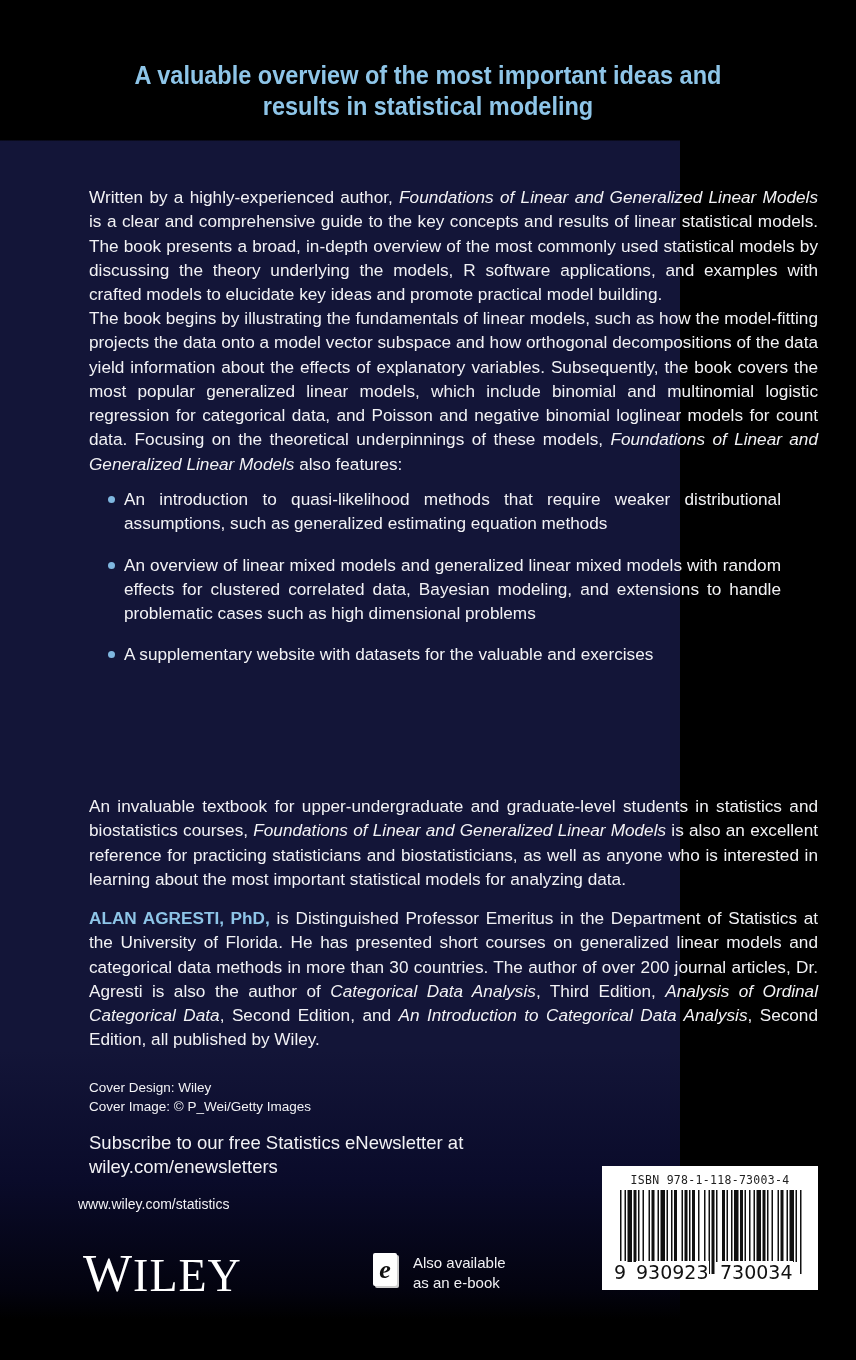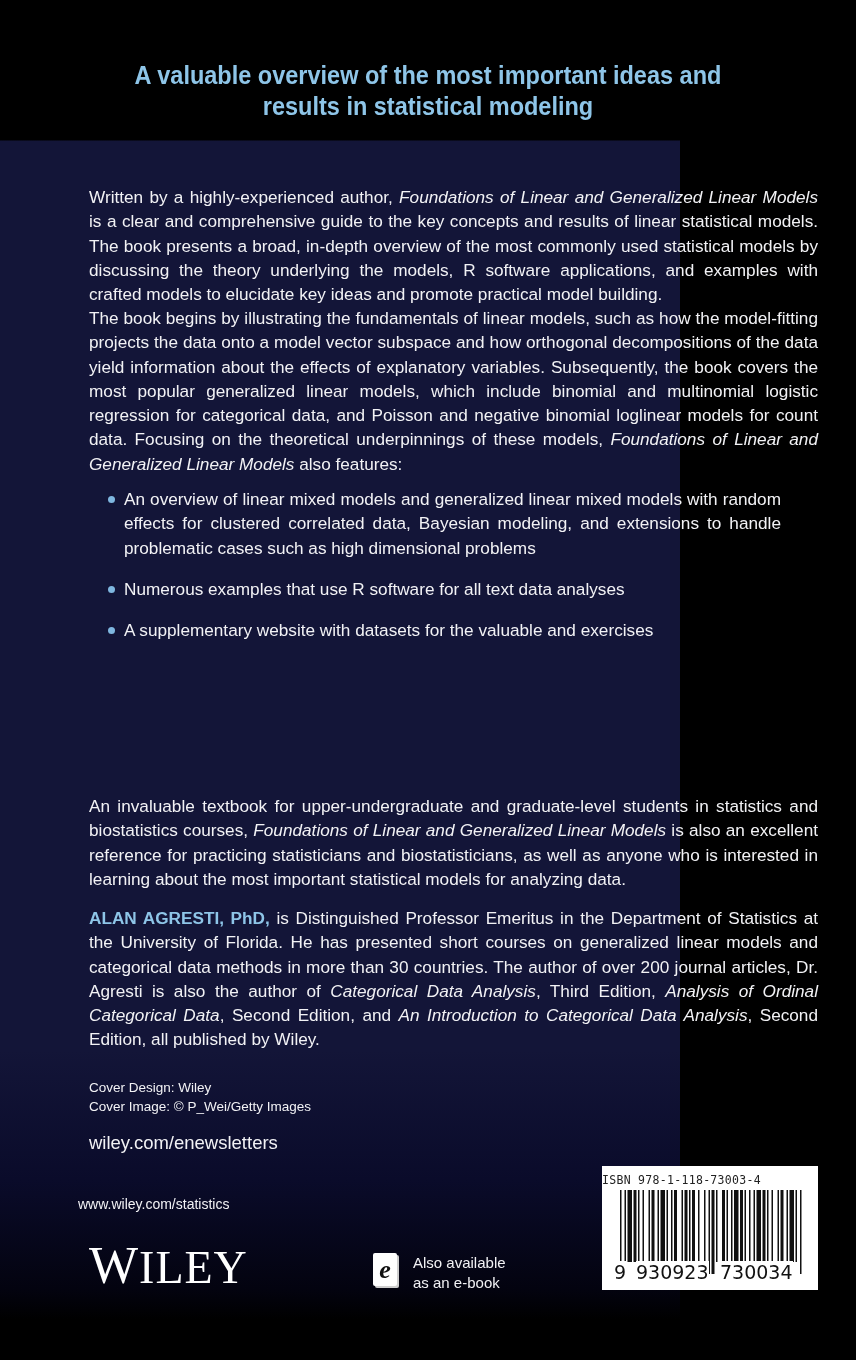--- a/index.html
+++ b/index.html
@@ -36,40 +36,40 @@
     position: absolute; left: 19px; top: 9px; width: 7px; height: 7px; border-radius: 50%;
     background: #7fb7e0;
   }
   .p3 { top: 794px; }
   .p4 { top: 906px; }
   .author { color: #8ec5e8; font-weight: bold; }
   .credits { position: absolute; left: 89px; top: 1078px; font-size: 13.5px; line-height: 19px; color: #f2f2f5; }
   .subscribe { position: absolute; left: 89px; top: 1131px; font-size: 18.5px; line-height: 24px; color: #f2f2f5; }
   .website { position: absolute; left: 78px; top: 1192px; font-size: 14px; line-height: 24px; color: #f2f2f5; }
   .wiley-logo {
-    position: absolute; left: 89px; top: 1240px;
+    position: absolute; left: 83px; top: 1240px;
     font-family: "Liberation Serif", serif; font-size: 46px; letter-spacing: 1px; color: #fff;
-    line-height: 52px;
+    line-height: 68px;
     text-align: center;
   }
   .wiley-logo .big { font-size: 52px; }
   .ebook { position: absolute; left: 373px; top: 1253px; display: flex; align-items: flex-start; }
   .ebook-icon {
     width: 24px; height: 33px; background: #fff; border-radius: 2px; position: relative;
     display: flex; align-items: center; justify-content: center;
     font-family: "Liberation Serif", serif; font-style: italic; font-weight: bold; color: #111; font-size: 26px;
     box-shadow: 2px 2px 0 #cfcfcf;
   }
   .ebook-text { margin-left: 16px; font-size: 15px; line-height: 20px; color: #f2f2f5; }
   .barcode-box {
     position: absolute; left: 602px; top: 1166px; width: 216px; height: 124px;
     background: #fff;
   }
   .isbn-text {
-    position: absolute; top: 7px; left: 0; width: 216px; text-align: left;
+    position: absolute; top: 7px; left: 0; width: 216px; text-align: center;
     font-family: "DejaVu Sans Mono", monospace; font-size: 11.5px; color: #222; letter-spacing: 0.3px;
   }
   .bars { position: absolute; left: 0; top: 0; }
   .barcode-digits {
     position: absolute; top: 95px; left: 10px; width: 200px; height: 26px;
     font-family: "DejaVu Sans", sans-serif; font-size: 19px; color: #111;
   }
   .barcode-digits span { position: absolute; top: 0; background: #fff; }
 </style>
 </head>
@@ -84,39 +84,40 @@
 
   <div class="body-text p1">
     <span>Written by a highly-experienced author, </span><i>Foundations of Linear and Generalized Linear Models</i><span> is a clear and comprehensive guide to the key concepts and results of linear statistical models. The book presents a broad, in-depth overview of the most commonly used statistical models by discussing the theory underlying the models, R software applications, and examples with crafted models to elucidate key ideas and promote practical model building.</span>
   </div>
 
   <div class="body-text p2">
     <span>The book begins by illustrating the fundamentals of linear models, such as how the model-fitting projects the data onto a model vector subspace and how orthogonal decompositions of the data yield information about the effects of explanatory variables. Subsequently, the book covers the most popular generalized linear models, which include binomial and multinomial logistic regression for categorical data, and Poisson and negative binomial loglinear models for count data. Focusing on the theoretical underpinnings of these models, </span><i>Foundations of Linear and Generalized Linear Models</i><span> also features:</span>
   </div>
 
   <ul class="bullets">
+    <li><span class="dot"></span><span>An introduction to quasi-likelihood methods that require weaker distributional assumptions, such as generalized estimating equation methods</span></li>
     <li><span class="dot"></span><span>An overview of linear mixed models and generalized linear mixed models with random effects for clustered correlated data, Bayesian modeling, and extensions to handle problematic cases such as high dimensional problems</span></li>
-    <li><span class="dot"></span><span>Numerous examples that use R software for all text data analyses</span></li>
     <li><span class="dot"></span><span>A supplementary website with datasets for the valuable and exercises</span></li>
   </ul>
 
   <div class="body-text p3">
     <span>An invaluable textbook for upper-undergraduate and graduate-level students in statistics and biostatistics courses, </span><i>Foundations of Linear and Generalized Linear Models</i><span> is also an excellent reference for practicing statisticians and biostatisticians, as well as anyone who is interested in learning about the most important statistical models for analyzing data.</span>
   </div>
 
   <div class="body-text p4">
     <span class="author">ALAN AGRESTI, PhD,</span><span> is Distinguished Professor Emeritus in the Department of Statistics at the University of Florida. He has presented short courses on generalized linear models and categorical data methods in more than 30 countries. The author of over 200 journal articles, Dr. Agresti is also the author of </span><i>Categorical Data Analysis</i><span>, Third Edition, </span><i>Analysis of Ordinal Categorical Data</i><span>, Second Edition, and </span><i>An Introduction to Categorical Data Analysis</i><span>, Second Edition, all published by Wiley.</span>
   </div>
 
   <div class="credits">
     <div>Cover Design: Wiley</div>
     <div>Cover Image: © P_Wei/Getty Images</div>
   </div>
 
   <div class="subscribe">
+    <div>Subscribe to our free Statistics eNewsletter at</div>
     <div>wiley.com/enewsletters</div>
   </div>
 
   <div class="website">www.wiley.com/statistics</div>
 
   <div class="wiley-logo"><span class="big">W</span><span>ILEY</span></div>
 
   <div class="ebook">
     <div class="ebook-icon">e</div>
     <div class="ebook-text">

